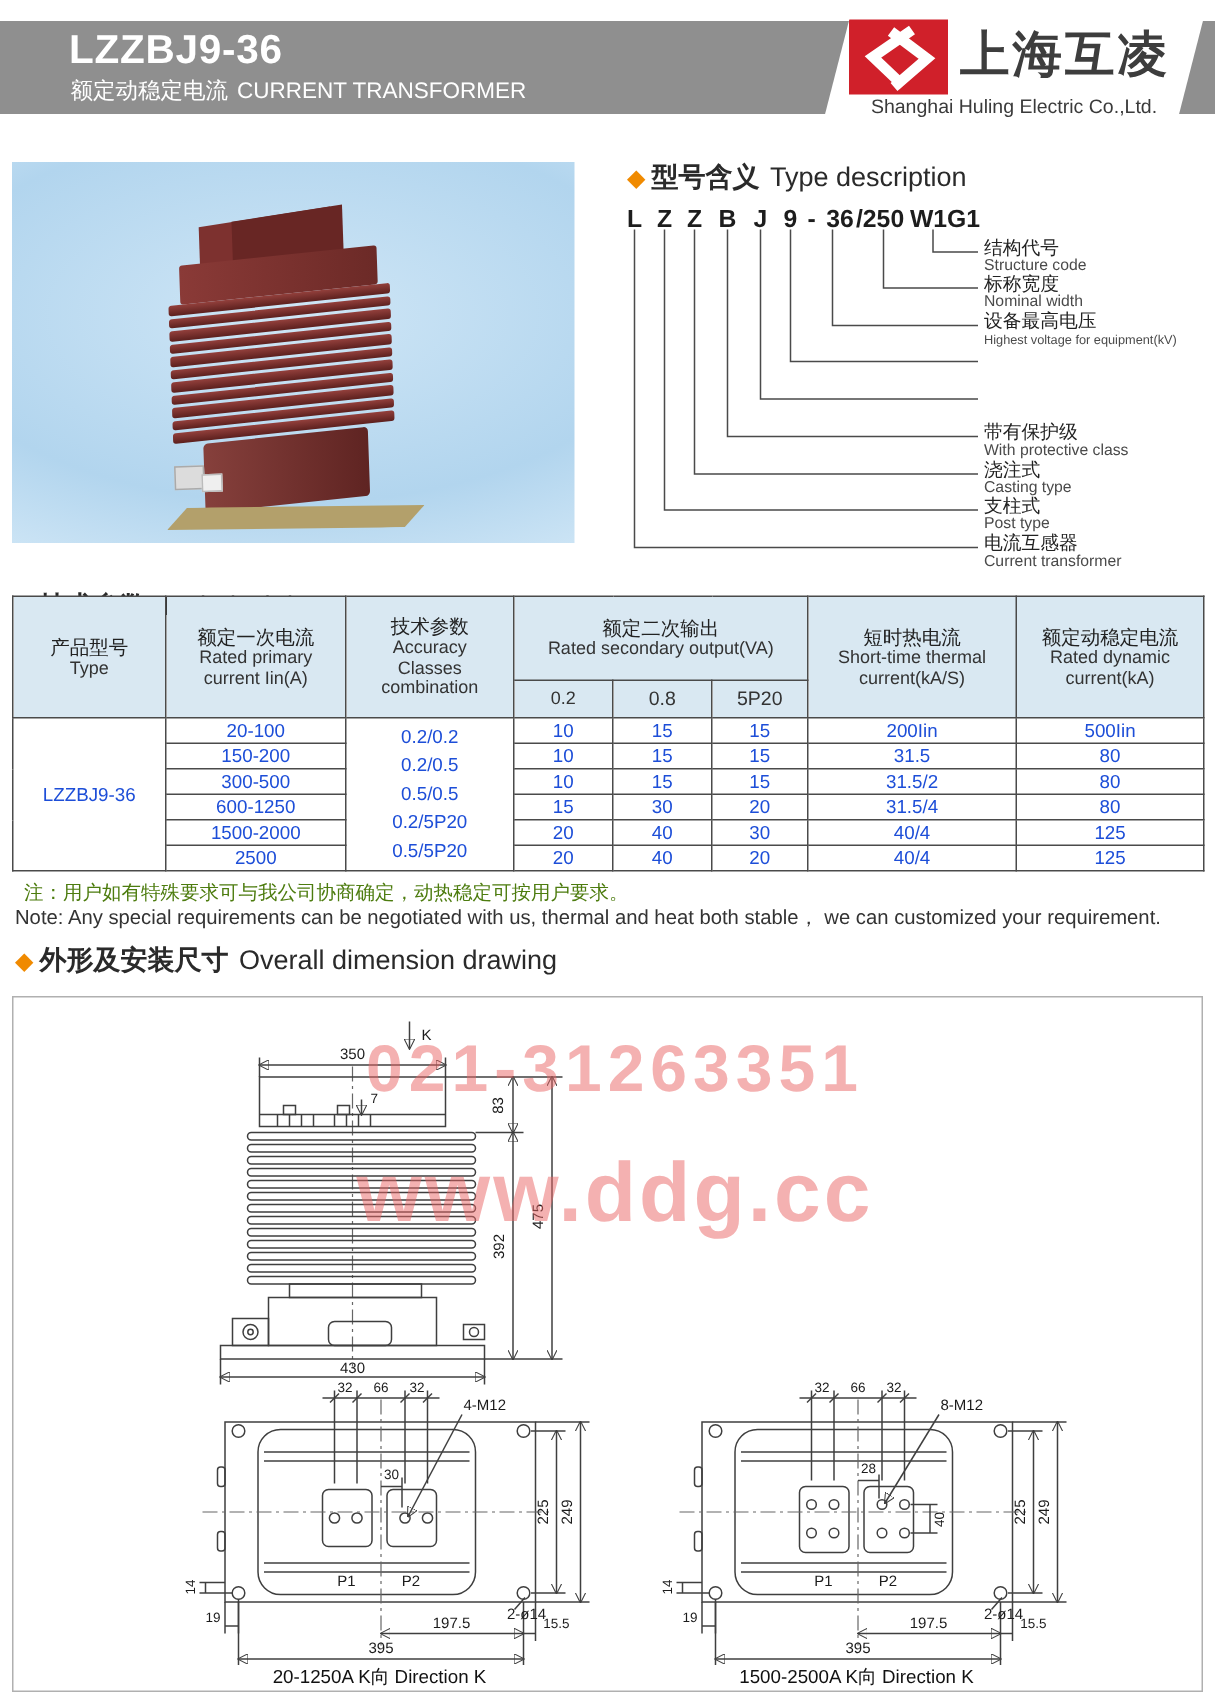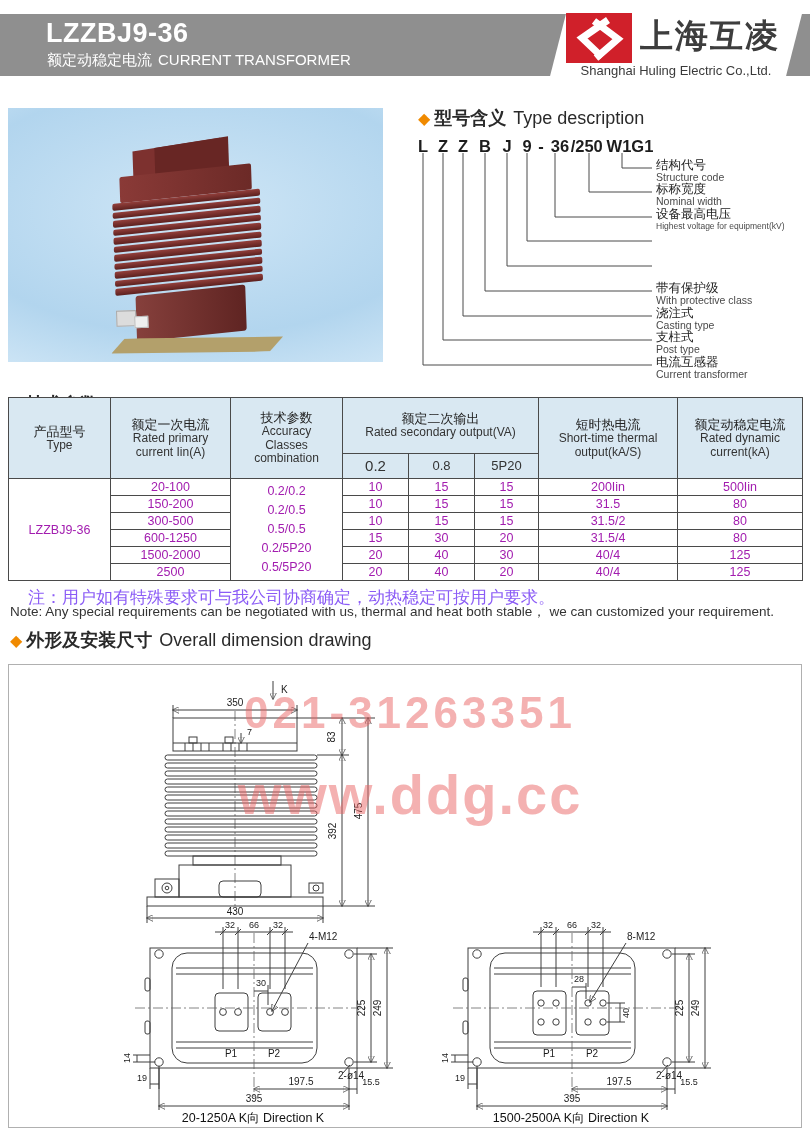--- a/index.html
+++ b/index.html
@@ -49,23 +49,23 @@
   .td-label .cn{font-size:12.5px;color:#222;}
   .td-label .en{font-size:10.5px;color:#4a4a4a;line-height:11.5px;}
   .td-label .en.small{font-size:8.5px;}
 
   
   table.tech{position:absolute;left:8px;top:397px;width:794px;border-collapse:collapse;table-layout:fixed;}
   table.tech th,table.tech td{border:1px solid #4a4a4a;text-align:center;vertical-align:middle;padding:0;overflow:hidden;}
   table.tech th{background:#d9e8f2;font-weight:normal;}
   table.tech .hcn{font-size:13px;color:#222;line-height:15px;}
   table.tech .hen{font-size:12px;color:#333;line-height:13.5px;}
-  table.tech td{font-size:12.5px;color:#a21caf;background:#fff;}
+  table.tech td{font-size:12.5px;color:#1d4ed8;background:#fff;}
   .acc-line{font-size:12.5px;line-height:19px;}
-  .note-cn{position:absolute;left:28px;top:586px;font-size:17px;color:#8b5cf6;}
+  .note-cn{position:absolute;left:16px;top:586px;font-size:13px;color:#4d7c0f;}
   .note-en{position:absolute;left:10px;top:603px;font-size:13.5px;color:#333;}
 
   
   .dim-box{position:absolute;left:8px;top:664px;width:792px;height:462px;border:1px solid #b0b0b0;background:#fff;}
   .draw line,.draw rect,.draw circle,.draw path{stroke:#3f3f3f;stroke-width:1;fill:none;}
   .draw .cl{stroke:#666;stroke-width:.8;stroke-dasharray:10 3 2 3;}
   .draw text{fill:#1c1c1c;font-size:10px;stroke:none;font-family:"Liberation Sans","DejaVu Sans",sans-serif;}
   .draw text.cap{font-size:12.5px;fill:#111;}
   .draw text.sm{font-size:9px;}
 
@@ -213,31 +213,31 @@
         <div class="hen">Classes</div>
         <div class="hen">combination</div>
       </th>
       <th colspan="3">
         <div class="hcn">额定二次输出</div>
             <div class="hen">Rated secondary output(VA)</div>
       </th>
       <th rowspan="2">
         <div class="hcn">短时热电流</div>
         <div class="hen">Short-time thermal</div>
-        <div class="hen">output(kA/S)</div>
+        <div class="hen">current(kA/S)</div>
       </th>
       <th rowspan="2">
         <div class="hcn">额定动稳定电流</div>
         <div class="hen">Rated dynamic</div>
         <div class="hen">current(kA)</div>
       </th>
     </tr>
     <tr style="height:25px">
       <th>
-            <div class="hen" style="font-size:15px">0.2</div>
+            <div class="hen" style="font-size:12px">0.2</div>
           </th>
       <th>
             <div class="hen" style="font-size:13px">0.8</div>
           </th>
       <th>
             <div class="hen" style="font-size:13px">5P20</div>
           </th>
     </tr>
     <tr style="height:17px">
       <td rowspan="6">LZZBJ9-36</td>

